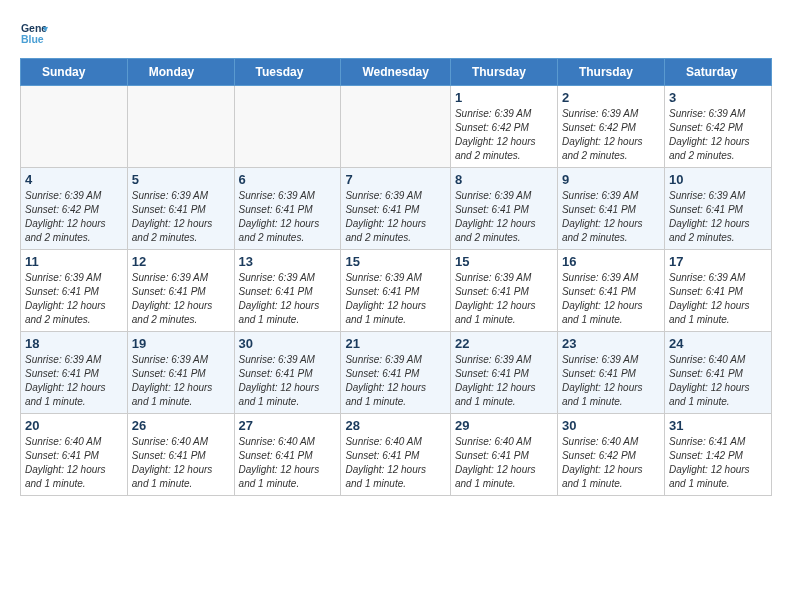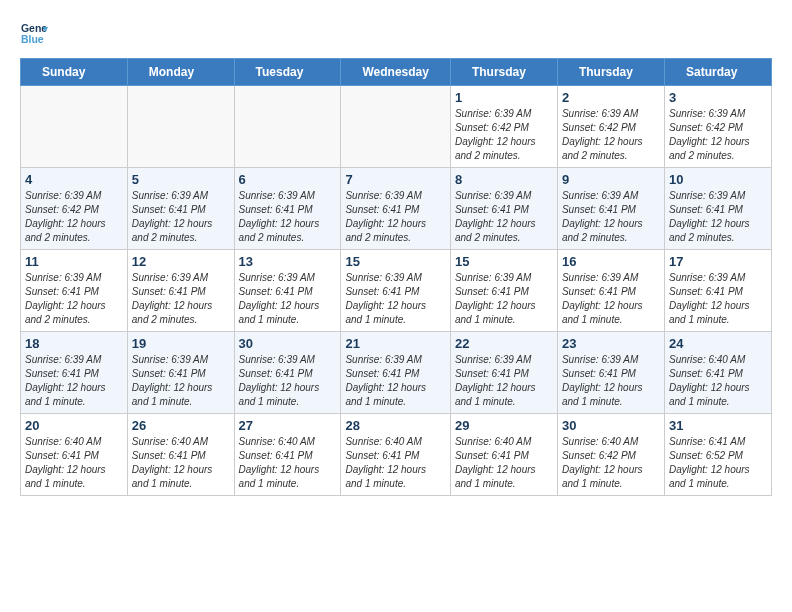--- a/index.html
+++ b/index.html
@@ -342,19 +342,19 @@
         <td>
           <div class="day-number">30</div>
           <div class="day-info" style="white-space: pre-line;">Sunrise: 6:40 AM
 Sunset: 6:42 PM
 Daylight: 12 hours
 and 1 minute.</div>
         </td>
         <td>
           <div class="day-number">31</div>
           <div class="day-info" style="white-space: pre-line;">Sunrise: 6:41 AM
-Sunset: 6:52 PM
+Sunset: 1:42 PM
 Daylight: 12 hours
 and 1 minute.</div>
         </td>
       </tr>
     </tbody>
 </table>
 
 </body></html>

